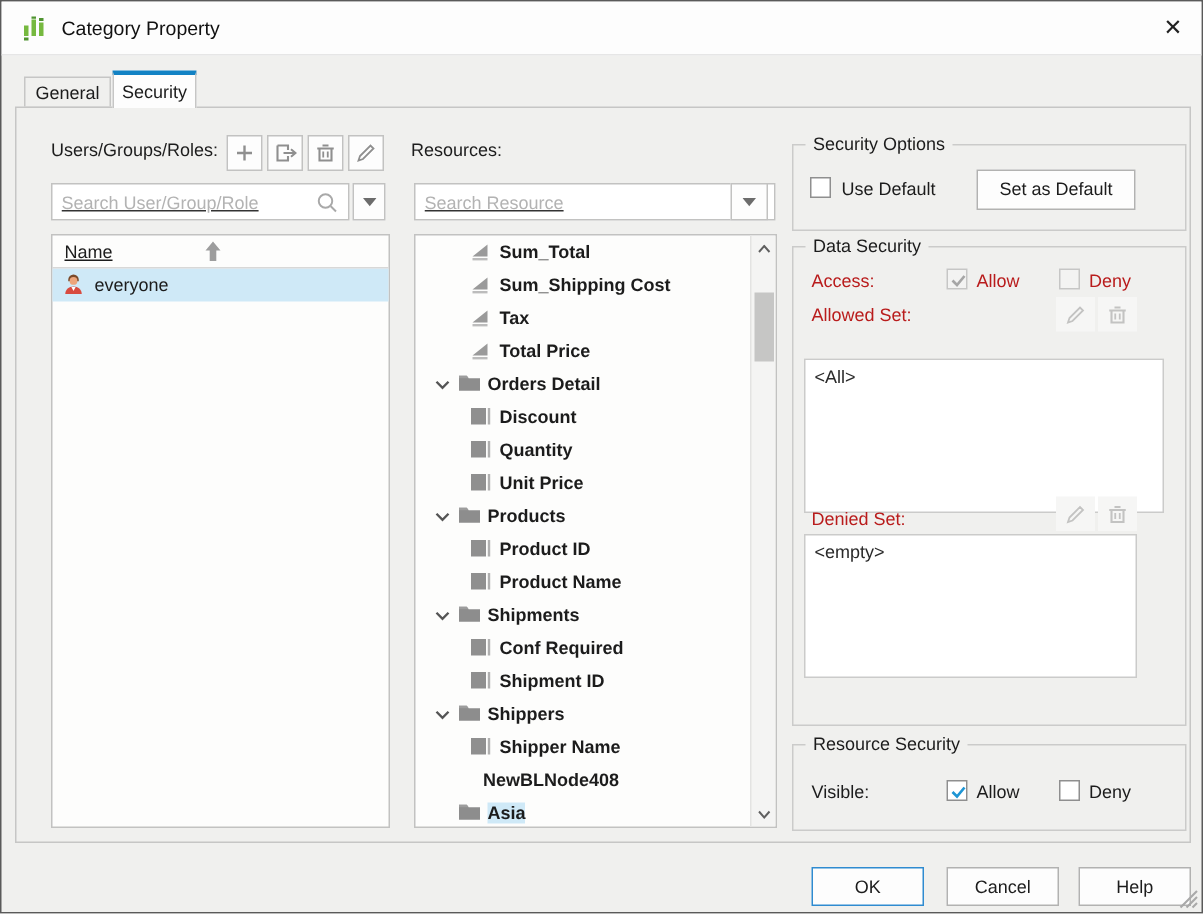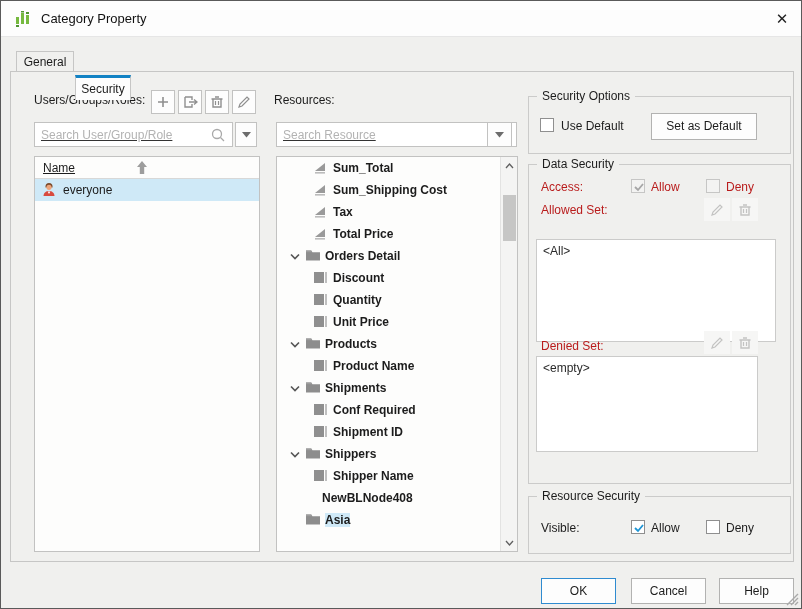--- a/index.html
+++ b/index.html
@@ -9,21 +9,21 @@
     border:1px solid #5a5a5a; overflow:hidden; font-size:12px; color:#1c1c1c;
   }
   
   .titlebar{ position:absolute; left:0; top:0; width:100%; height:36px; background:#fdfdfd; border-bottom:1px solid #e6e6e6;}
   .app-icon{ position:absolute; left:13px; top:9px; width:18px; height:18px;}
   .title-text{ position:absolute; left:40px; top:10px; font-size:13px; color:#111;}
   .close-x{ position:absolute; left:768px; top:6px; width:26px; height:24px; text-align:center; line-height:24px; font-size:15px; color:#222; cursor:pointer;}
   
   .tab{ position:absolute; border:1px solid #c6c6c5; background:#f0f0ee; text-align:center; }
   .tab-general{ left:15px; top:50px; width:58px; height:21px; line-height:20px; }
-  .tab-security{ left:74px; top:46px; width:56px; height:25px; line-height:22px; background:#fdfdfd; border-bottom:none; border-top:3px solid #1282c4; z-index:3;margin-top:28px;}
+  .tab-security{ left:74px; top:46px; width:56px; height:25px; line-height:22px; background:#fdfdfd; border-bottom:none; border-top:3px solid #1282c4; z-index:3;}
   .tabpage{ position:absolute; left:9px; top:70px; width:784px; height:491px; border:1px solid #c6c6c5; background:#f0f0ee; }
   
   .lbl{ position:absolute; white-space:nowrap; }
   .lbl.dis{ color:#b91c1c; }
   .tbtn{ position:absolute; width:24px; height:24px; background:#fdfdfd; border:1px solid #c2c2c1; display:flex; align-items:center; justify-content:center;}
   .searchbox{ position:absolute; height:25px; background:#fff; border:1px solid #c2c2c1; display:flex; align-items:center; padding:0 6px;}
   .searchbox input{ border:none; outline:none; flex:1; font:inherit; color:#333; min-width:0; background:transparent;text-decoration:underline;}
   .searchbox input::placeholder{ color:#b3b3b3; }
   .dropbtn{ position:absolute; width:22px; height:25px; background:#fdfdfd; border:1px solid #c2c2c1; display:flex; align-items:center; justify-content:center;}
   .listbox{ position:absolute; background:#fdfdfc; border:1px solid #c2c2c1; }
@@ -223,20 +223,27 @@
               <path d="M1 2.5h5.2l1.2 1.7H15v8.3H1z" fill="#8d8d8d"></path>
               <path d="M1 2.5h5.2l1.2 1.7H1z" fill="#9d9d9d"></path>
             </svg></span>
           <span class="tlabel" style="left:48px">Products</span>
         </div>
         <div class="trow">
           <span class="ticon" style="left:36px"><svg width="15" height="14" viewBox="0 0 15 14">
               <rect x="1" y="2" width="10" height="11" fill="#8f8f8f"></rect>
               <rect x="12.2" y="2" width="1.6" height="11" fill="#b0b0b0"></rect>
             </svg></span>
+          <span class="tlabel" style="left:56px">Product ID</span>
+        </div>
+        <div class="trow">
+          <span class="ticon" style="left:36px"><svg width="15" height="14" viewBox="0 0 15 14">
+              <rect x="1" y="2" width="10" height="11" fill="#8f8f8f"></rect>
+              <rect x="12.2" y="2" width="1.6" height="11" fill="#b0b0b0"></rect>
+            </svg></span>
           <span class="tlabel" style="left:56px">Product Name</span>
         </div>
         <div class="trow">
           <span class="chev" style="left:13px"><svg width="10" height="9" viewBox="0 0 10 9">
               <path d="M1 2.5l4 4 4-4" stroke="#555" stroke-width="1.6" fill="none"></path>
             </svg></span>
           <span class="ticon" style="left:28px"><svg width="16" height="14" viewBox="0 0 16 14">
               <path d="M1 2.5h5.2l1.2 1.7H15v8.3H1z" fill="#8d8d8d"></path>
               <path d="M1 2.5h5.2l1.2 1.7H1z" fill="#9d9d9d"></path>
             </svg></span>

